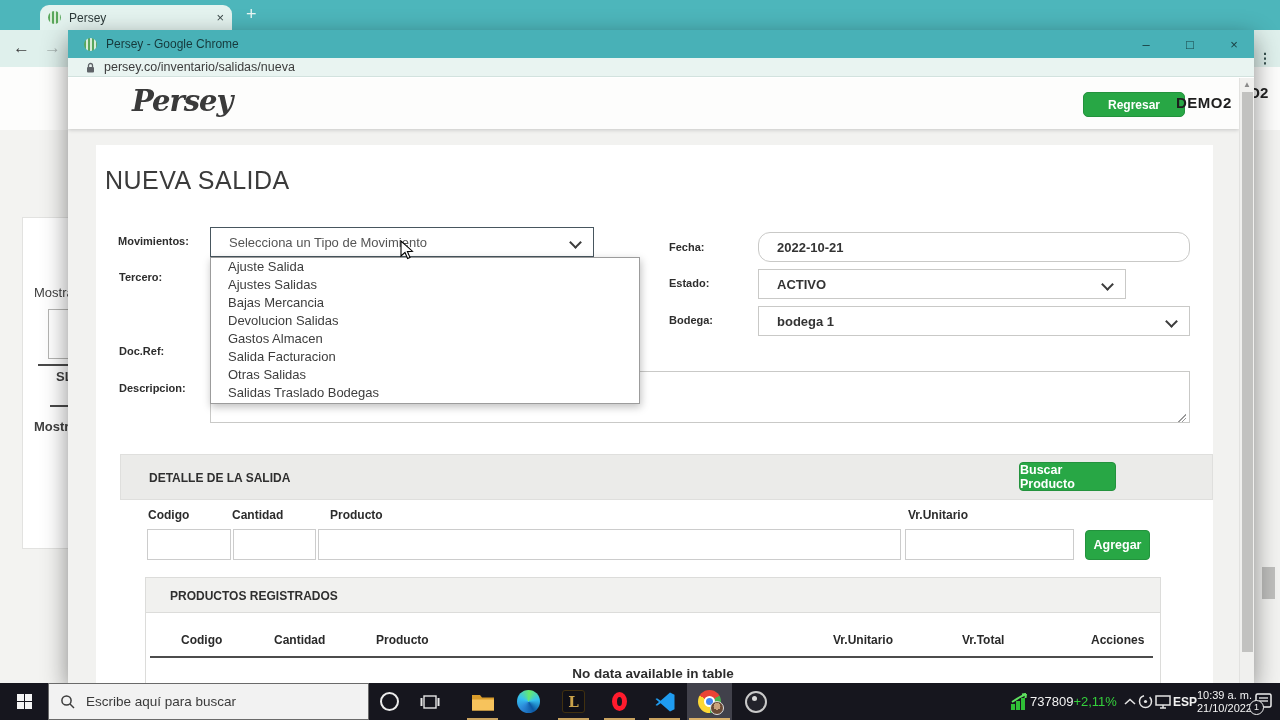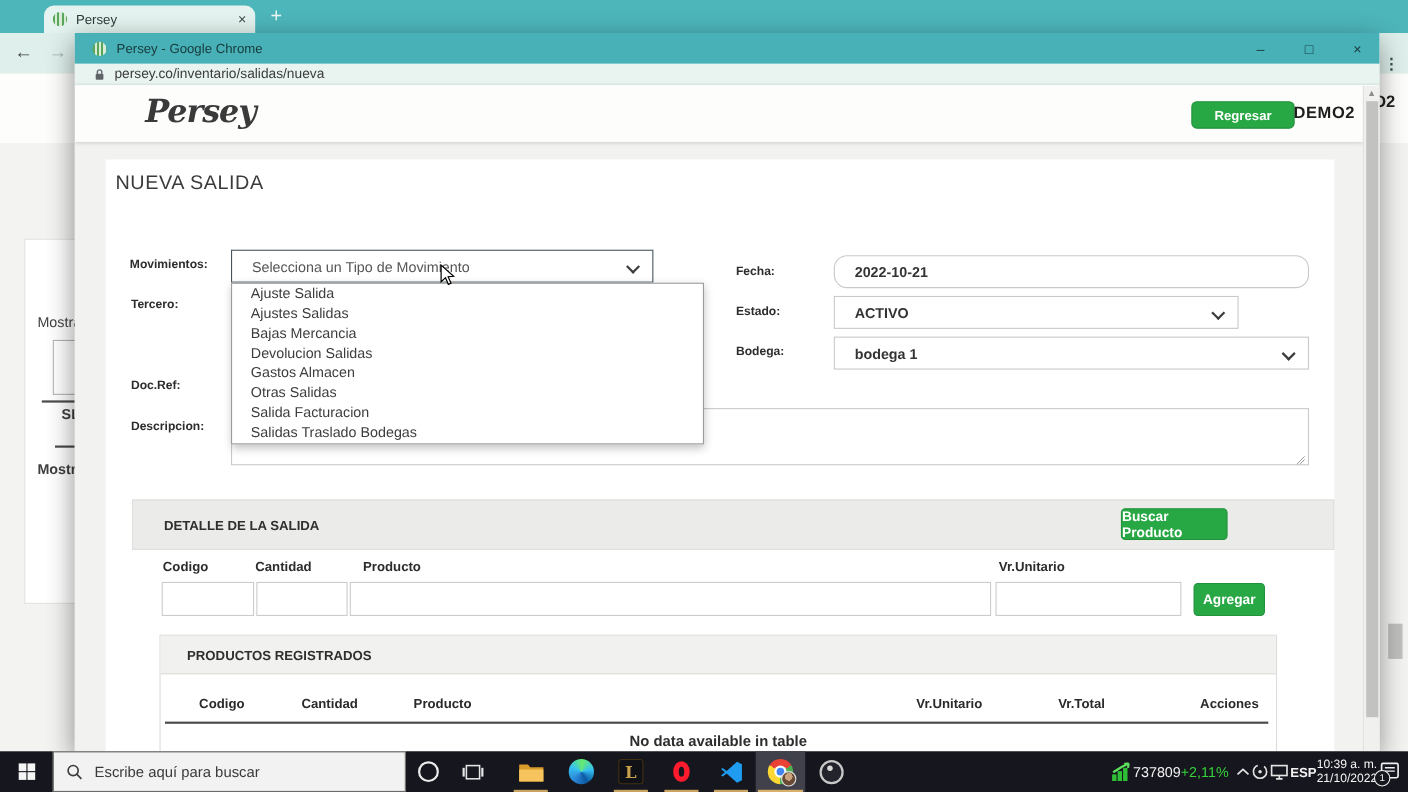--- a/index.html
+++ b/index.html
@@ -40,23 +40,23 @@
   .url-text{font-size:12.5px;color:#3c3c3c;margin-left:9px;}
 
   .page{position:absolute;left:0;top:48px;width:1186px;height:605px;background:#f2f2f0;overflow:hidden;}
   .content-col{position:absolute;left:28px;top:67px;width:1117px;height:538px;background:#ffffff;}
   .page-header{position:absolute;left:0;top:0;width:1171px;height:51px;background:#fdfdfc;
     box-shadow:0 1px 4px rgba(0,0,0,.18);}
   .brand{position:absolute;left:64px;top:6px;font-family:"DejaVu Serif",serif;font-style:italic;
     font-weight:bold;font-size:29px;color:#3a3a3a;letter-spacing:-1px;}
   .btn-green{background:#28a745;border:1px solid #23923d;border-radius:4px;color:#fff;
     font-weight:bold;display:flex;align-items:center;justify-content:center;box-sizing:border-box;}
-  .regresar{position:absolute;left:1015px;top:14px;width:94px;height:25px;font-size:12px;border-radius:5px;}
+  .regresar{position:absolute;left:1015px;top:14px;width:102px;height:25px;font-size:12px;border-radius:5px;}
   .demo2{position:absolute;left:1108px;top:16px;font-size:15px;font-weight:bold;color:#1e1e1e;letter-spacing:.5px;}
-  .heading{position:absolute;left:37px;top:78px;font-size:18px;color:#3b3b3b;letter-spacing:.5px;}
+  .heading{position:absolute;left:37px;top:88px;font-size:25px;color:#3b3b3b;letter-spacing:.5px;}
 
   .flabel{position:absolute;font-size:11px;font-weight:bold;color:#2d2d2d;}
   .fselect,.finput{position:absolute;background:#fff;border:1px solid #c9c9c7;box-sizing:border-box;
     display:flex;align-items:center;}
   .fselect .val,.finput .val{font-size:13px;color:#555;padding-left:18px;}
   .bold-val .val{font-weight:bold;color:#333;}
   .chev{position:absolute;right:13px;top:10px;width:7px;height:7px;border-right:2px solid #3c3c3c;
     border-bottom:2px solid #3c3c3c;transform:rotate(45deg);}
   .mov-select{left:142px;top:149px;width:384px;height:30px;border:1px solid #47565e;}
   .dropdown{position:absolute;left:142px;top:179px;width:430px;height:147px;background:#fff;
@@ -203,22 +203,22 @@
       <div class="fselect mov-select">
         <span class="val">Selecciona un Tipo de Movimiento</span>
         <span class="chev"></span>
       </div>
       <div class="dropdown">
         <div class="opt">Ajuste Salida</div>
         <div class="opt">Ajustes Salidas</div>
         <div class="opt">Bajas Mercancia</div>
         <div class="opt">Devolucion Salidas</div>
         <div class="opt">Gastos Almacen</div>
+        <div class="opt">Salida Facturacion</div>
         <div class="opt">Otras Salidas</div>
-        <div class="opt">Salida Facturacion</div>
         <div class="opt">Salidas Traslado Bodegas</div>
       </div>
 
       <span class="flabel" style="left:601px;top:163px;">Fecha:</span>
       <div class="finput bold-val fecha-input">
         <span class="val">2022-10-21</span>
       </div>
       <span class="flabel" style="left:601px;top:199px;">Estado:</span>
       <div class="fselect bold-val estado-select">
         <span class="val">ACTIVO</span>

